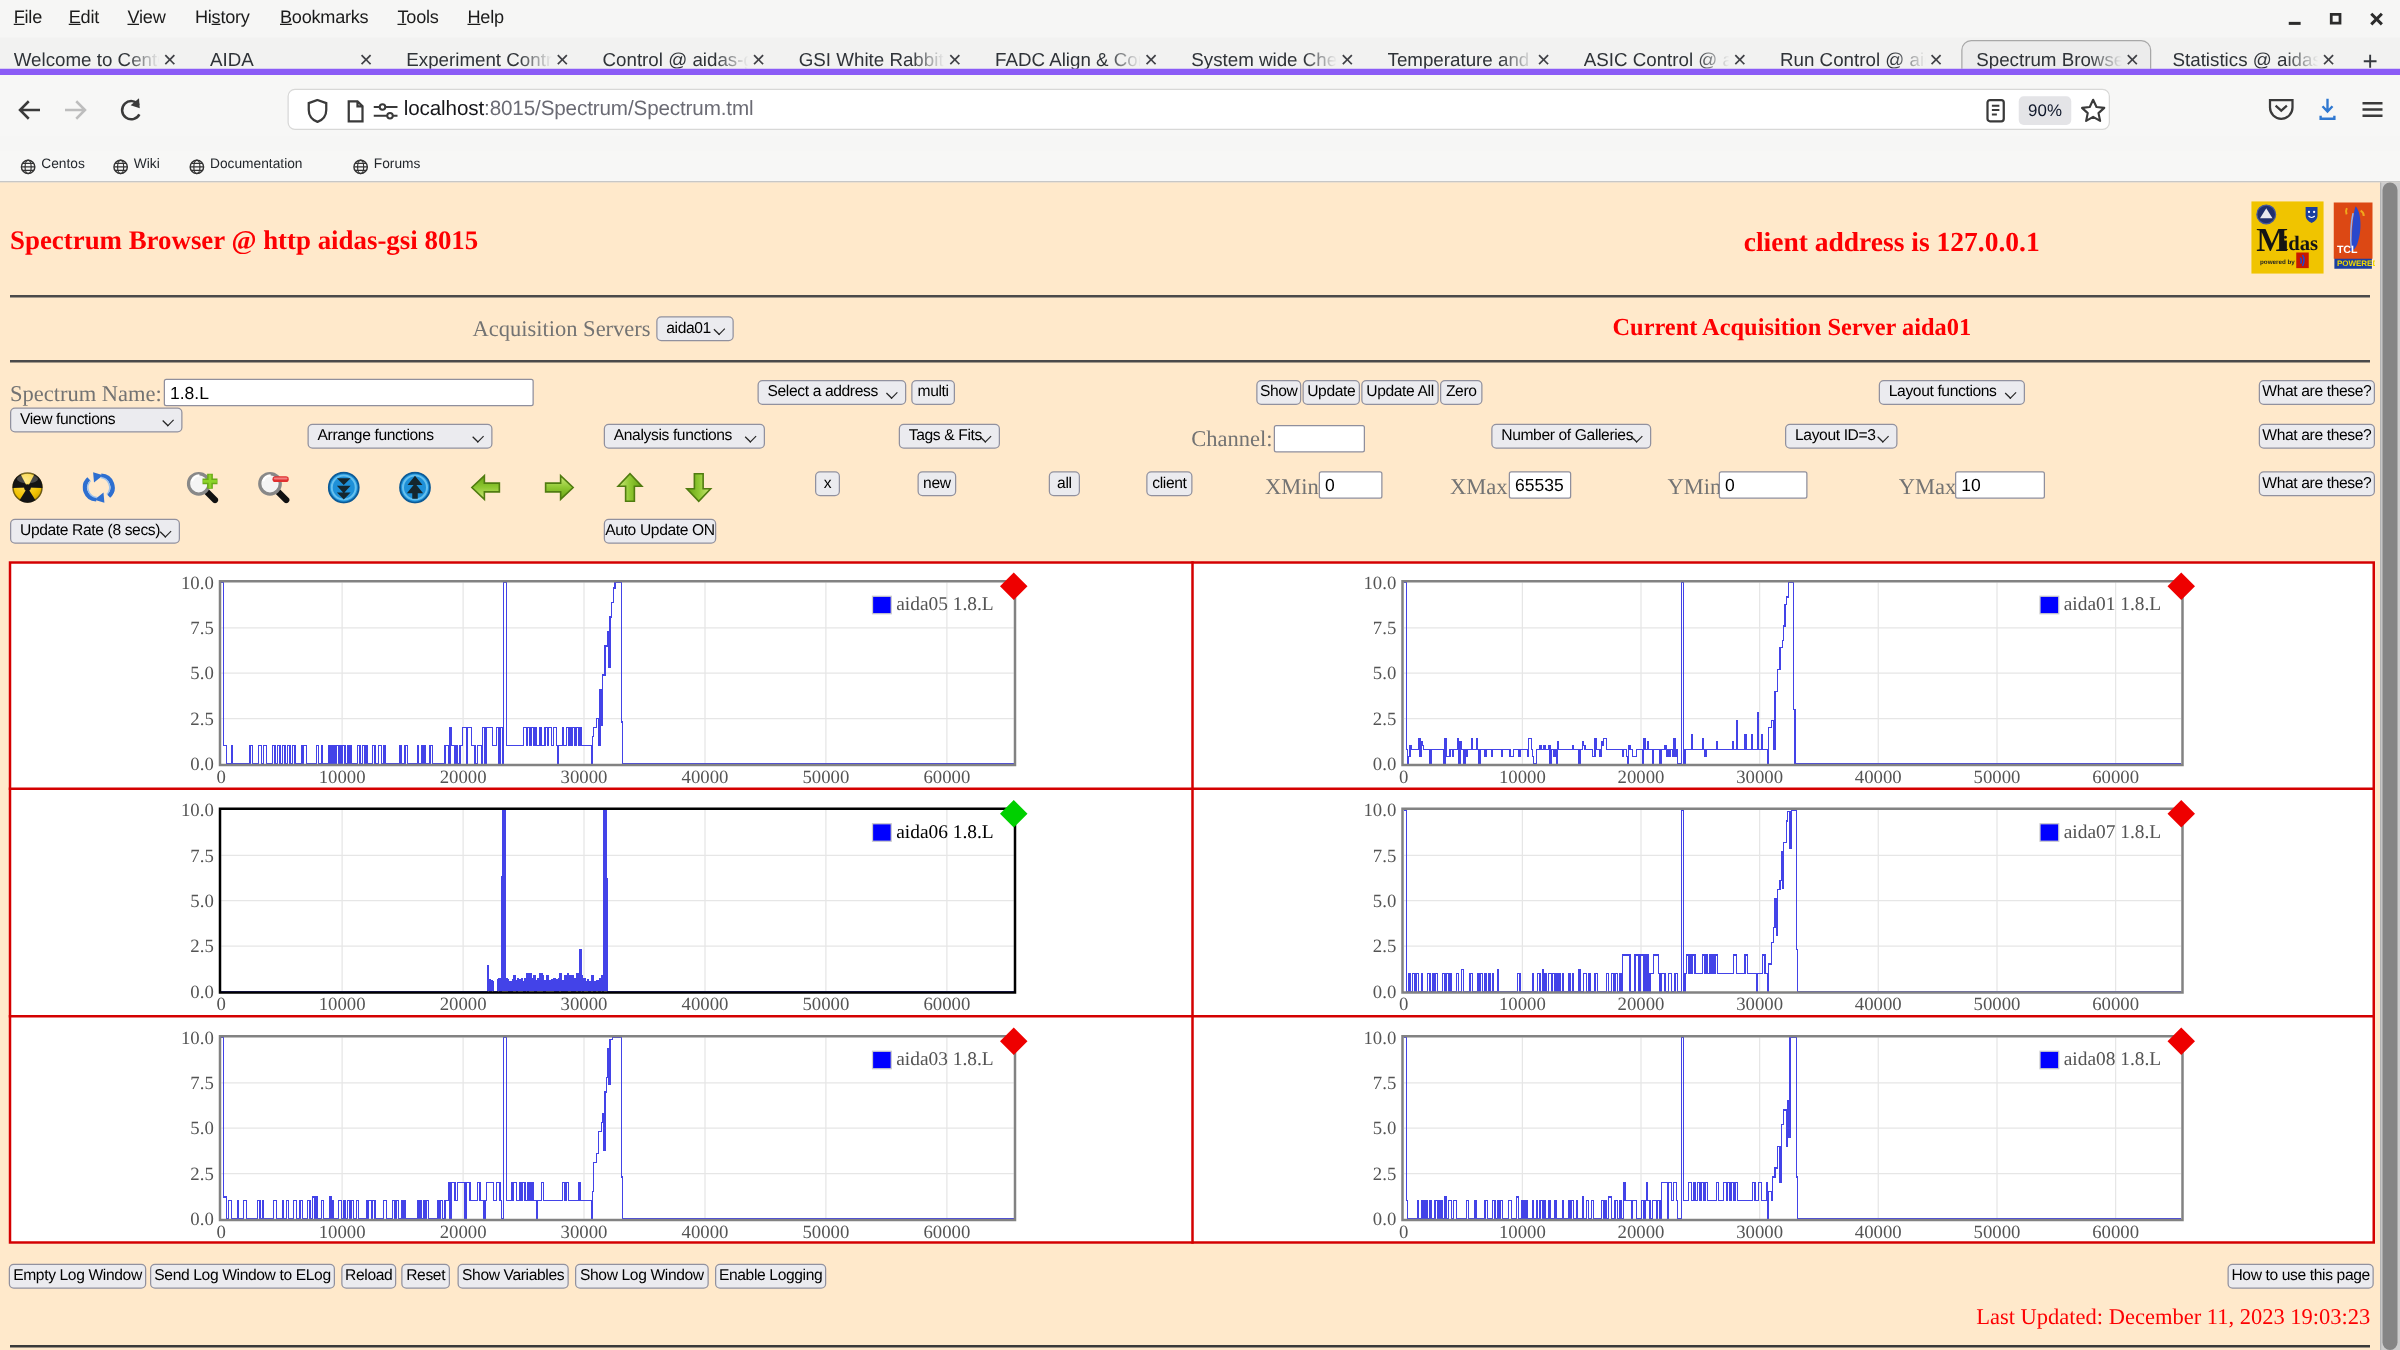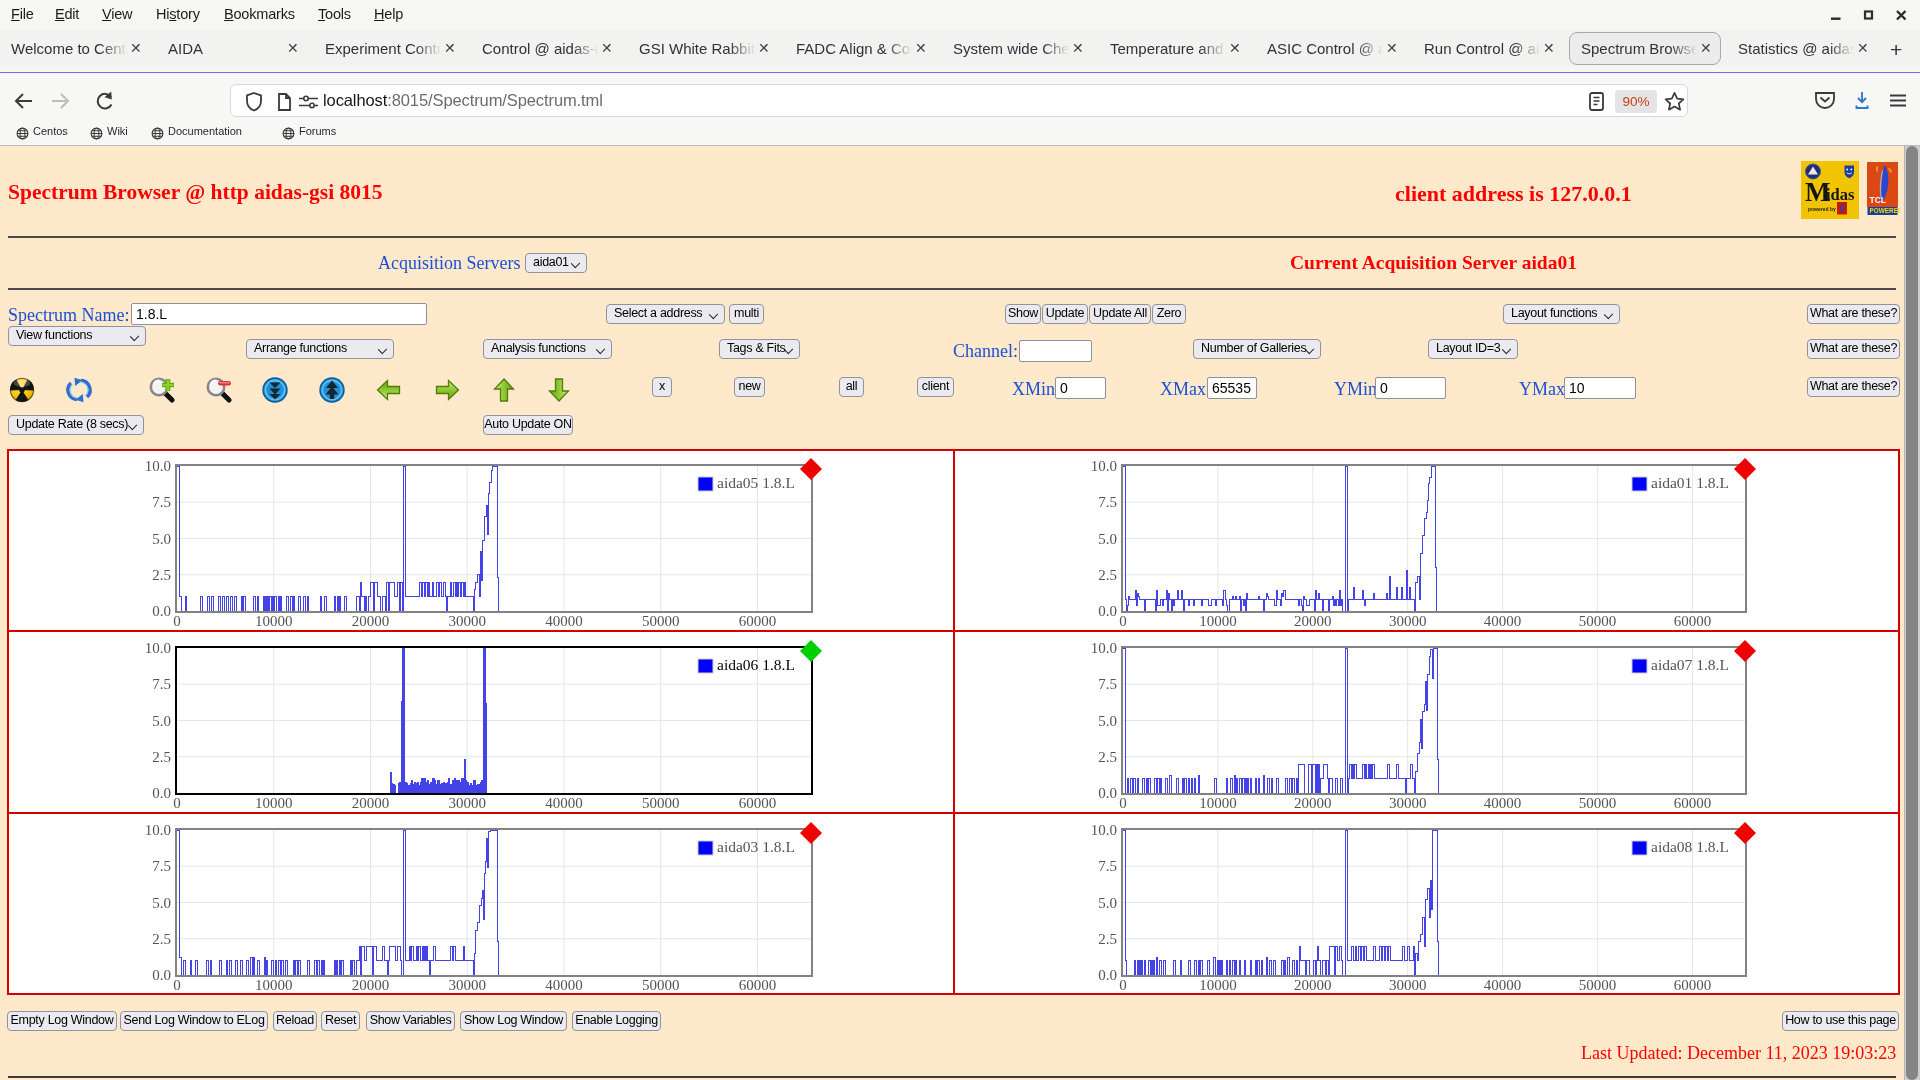--- a/index.html
+++ b/index.html
@@ -9,31 +9,31 @@
 
 #chrome { position:absolute; left:0; top:0; width:1920px; height:146px; background:#f6f6f5;border-radius:12px; }
 #menubar { position:absolute; left:0; top:0; width:1920px; height:30px; background:#f6f6f5; color:#1b1b1b; font-size:14.5px; letter-spacing:-0.2px; }
 #menubar span.m { position:absolute; top:6px; }
 #tabbar { position:absolute; left:0; top:30px; width:1920px; height:37px; background:#f2f2f1; }
 .tab { position:absolute; top:3px; height:31px; }
 .tabtitle { position:absolute; left:11px; top:7px; font-size:15px; color:#2f3338; white-space:nowrap; overflow:hidden; width:119px;
   -webkit-mask-image:linear-gradient(90deg,#000 76%,transparent 98%); mask-image:linear-gradient(90deg,#000 76%,transparent 98%); }
 .tabx { position:absolute; top:7px; font-size:14px; color:#3f4045; }
 #activetab { position:absolute; left:1569px; top:2px; width:152px; height:33px; background:#ececec; border:1px solid #a8a8a8; border-radius:8px; }
-#navbar { position:absolute; left:0; top:55px; width:1920px; height:54px; background:#f7f7f6; border-top:1px solid #8b5cf6;margin-top:17px; }
+#navbar { position:absolute; left:0; top:55px; width:1920px; height:54px; background:#f7f7f6; border-top:5px solid #8b5cf6; }
 #urlbar { position:absolute; left:230px; top:11px; width:1458px; height:33px; background:#ffffff; border-radius:6px; border:1px solid #d8d8d7; }
 #bookbar { position:absolute; left:0; top:121px; width:1920px; height:25px; background:#f7f7f6; }
 .bm { position:absolute; top:4px; font-size:11px; color:#24282d; }
 #chromesep { position:absolute; left:0; top:145px; width:1920px; height:1px; background:#b8b8b8; }
 
 #content { position:absolute; left:0; top:146px; width:1904px; height:656px; background:#ffe9cb;padding-left:40px; }
 .nw { white-space:nowrap; }
 .serif { font-family:"Liberation Serif",serif; }
 .hr { position:absolute; left:8px; width:1888px; height:0; border-top:2px solid #4a4a4a; }
-.lbl { position:absolute; font-family:"Liberation Serif",serif; font-size:18px; color:#1d4ed8; white-space:nowrap; }
+.lbl { position:absolute; font-family:"Liberation Serif",serif; font-size:18px; color:#737373; white-space:nowrap; }
 .btn { position:absolute; background:#ebebef; border:1px solid #91919f; border-radius:4px; font-size:12.5px; letter-spacing:-0.3px; color:#000;
   height:20px; line-height:17.5px; text-align:center; white-space:nowrap; }
 .sel { position:absolute; background:#ebebef; border:1px solid #91919f; border-radius:4px; font-size:12.5px; letter-spacing:-0.3px; color:#000;
   height:20px; line-height:17.5px; white-space:nowrap; padding-left:7px; overflow:hidden; }
 .sel:after { content:""; position:absolute; right:7px; top:6px; width:6px; height:6px;
   border-left:1.6px solid #222; border-bottom:1.6px solid #222; transform:rotate(-45deg) scale(1,0.9); }
 .inp { position:absolute; background:#fff; border:1px solid #8f8f9d; border-radius:2px; font-size:14px; color:#000;
   height:22px; line-height:20px; padding-left:4px; }
 #ctable { position:absolute; left:7px; top:303px; width:1893px; height:546px; background:#fff; border:2px solid #d40000; }
 .cline { position:absolute; background:#d40000; }
@@ -123,21 +123,21 @@
           <circle cx="61" cy="6.5" r="2.2" fill="none" stroke="#3a3a3a" stroke-width="1.6"></circle>
           <path d="M54 6.5 h5 M63 6.5 h10" stroke="#3a3a3a" stroke-width="1.6"></path>
           <circle cx="67" cy="13.5" r="2.2" fill="none" stroke="#3a3a3a" stroke-width="1.6"></circle>
           <path d="M54 13.5 h11 M69 13.5 h4" stroke="#3a3a3a" stroke-width="1.6"></path>
         </svg>
         <span class="abs nw" style="left:92px;top:6px;font-size:16.5px;letter-spacing:-0.1px;color:#16161a">localhost<span style="color:#6b6b74">:8015/Spectrum/Spectrum.tml</span></span>
         <svg class="abs" style="left:1356px;top:7px" width="20" height="20" viewBox="0 0 20 20">
           <rect x="3" y="1" width="13" height="17" rx="2" fill="none" stroke="#3a3a3a" stroke-width="1.8"></rect>
           <path d="M6.5 5.5 h6 M6.5 9 h6 M6.5 12.5 h4" stroke="#3a3a3a" stroke-width="1.6"></path>
         </svg>
-        <div class="abs" style="left:1384px;top:5px;width:42px;height:23px;background:#e4e4e7;border-radius:4px;text-align:center;font-size:13.5px;line-height:23px;color:#c2410c">90%</div>
+        <div class="abs" style="left:1384px;top:5px;width:42px;height:23px;background:#e4e4e7;border-radius:4px;text-align:center;font-size:13.5px;line-height:23px;color:#0f172a">90%</div>
         <svg class="abs" style="left:1433px;top:6px" width="21" height="21" viewBox="0 0 21 21">
           <path d="M10.5 1.8 L13.2 7.6 L19.4 8.3 L14.8 12.5 L16.1 18.7 L10.5 15.5 L4.9 18.7 L6.2 12.5 L1.6 8.3 L7.8 7.6 Z" fill="none" stroke="#3a3a3a" stroke-width="1.7" stroke-linejoin="round"></path>
         </svg>
       </div>
       <svg class="abs" style="left:1814px;top:17px" width="96" height="22" viewBox="0 0 96 22">
         <path d="M2 3 h18 v6 a9 9 0 0 1 -18 0 z" fill="none" stroke="#3a3a3a" stroke-width="1.8"></path>
         <path d="M6.5 7.5 l4.5 4 l4.5 -4" fill="none" stroke="#3a3a3a" stroke-width="1.8"></path>
         <path d="M48 2 v9 M44 8 l4 4.2 l4 -4.2" fill="none" stroke="#2f78d1" stroke-width="1.9"></path>
         <path d="M42.5 15.5 v2.5 h11 v-2.5" fill="none" stroke="#2f78d1" stroke-width="1.9"></path>
         <path d="M76 5.5 h16 M76 10.5 h16 M76 15.5 h16" stroke="#3a3a3a" stroke-width="2"></path>

